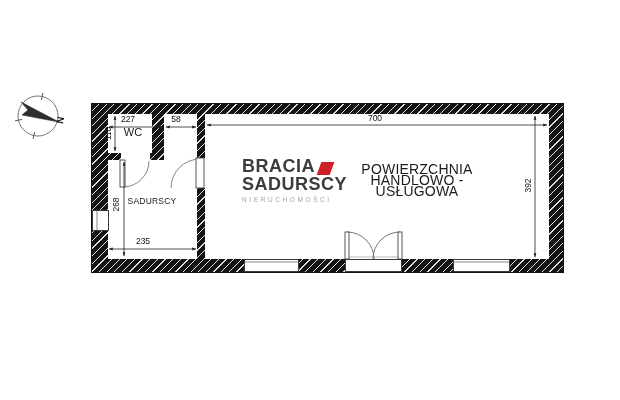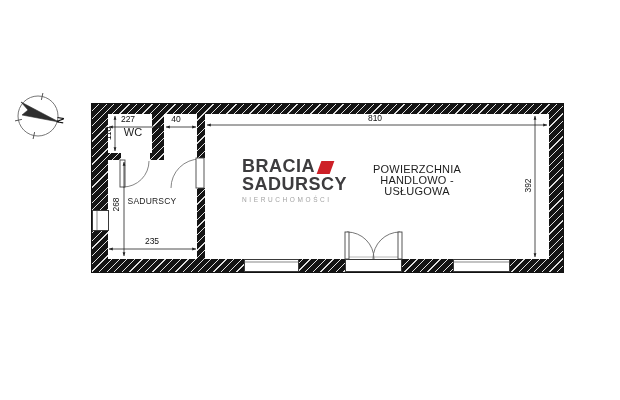--- a/index.html
+++ b/index.html
@@ -31,31 +31,31 @@
   #overlay{left:0;top:0;width:620px;height:400px;z-index:3;pointer-events:none;}
 
   
   .lbl{position:absolute;color:#111;font-size:8.5px;text-align:center;z-index:4;line-height:9px;}
   .rot{transform:rotate(-90deg);}
   .room{font-size:11px;color:#1c1c1c;letter-spacing:.2px;}
   .d128{left:113px;top:115px;width:30px;}
   .d92 {left:161px;top:115px;width:30px;}
   .d110{left:93px;top:129px;width:30px;}
   .d268{left:101px;top:200px;width:30px;}
-  .d235{left:137px;top:237px;width:30px;}
+  .d235{left:128px;top:237px;width:30px;}
   .d920{left:360px;top:114px;width:30px;}
   .d392{left:513px;top:181px;width:30px;}
   .wc-lbl{left:118px;top:128px;width:30px;}
   .zap-lbl{left:112px;top:197px;width:80px;font-size:8.5px;}
-  .main-lbl{left:347px;top:164px;width:140px;font-size:11px;line-height:11px;}
+  .main-lbl{left:347px;top:164px;width:140px;font-size:14px;line-height:11px;}
   .n-lbl{left:52px;top:114px;width:14px;height:12px;font-weight:bold;font-size:9.5px;transform:rotate(100deg);}
 
   
   .logo{left:242px;top:157px;width:120px;z-index:4;}
-  .logo-row{display:flex;align-items:center;}
+  .logo-row{display:flex;align-items:flex-end;}
   .logo-txt{font-weight:800;font-size:18px;line-height:18px;letter-spacing:.5px;color:#3d3c3e;}
   .logo-accent{width:13px;height:13px;margin-left:4px;margin-top:2px;transform:skewX(-20deg);background:#cd2027;}
   .logo-sub{font-size:6.5px;letter-spacing:2.6px;color:#a3a3a3;margin-top:3px;white-space:nowrap;}
 </style>
 </head>
 <body>
 
 <div id="canvas">
 
   <div class="abs walls"></div>
@@ -114,25 +114,25 @@
       <line x1="124" y1="162" x2="124" y2="256" marker-start="url(#arr)" marker-end="url(#arr)"></line>
       <line x1="109" y1="249" x2="196" y2="249" marker-start="url(#arr)" marker-end="url(#arr)"></line>
       <line x1="207" y1="125" x2="547" y2="125" marker-start="url(#arr)" marker-end="url(#arr)"></line>
       <line x1="535" y1="116" x2="535" y2="257" marker-start="url(#arr)" marker-end="url(#arr)"></line>
     </g>
   </svg>
 
   <div class="lbl n-lbl">N</div>
 
   <div class="lbl d128">227</div>
-  <div class="lbl d92">40</div>
+  <div class="lbl d92">58</div>
   <div class="lbl rot d110">110</div>
   <div class="lbl rot d268">268</div>
   <div class="lbl d235">235</div>
-  <div class="lbl d920">810</div>
+  <div class="lbl d920">700</div>
   <div class="lbl rot d392">392</div>
 
   <div class="lbl room wc-lbl">WC</div>
   <div class="lbl room zap-lbl">SADURSCY</div>
   <div class="lbl room main-lbl">
     <div>POWIERZCHNIA</div>
     <div>HANDLOWO - USŁUGOWA</div>
   </div>
 
   <div class="abs logo">

